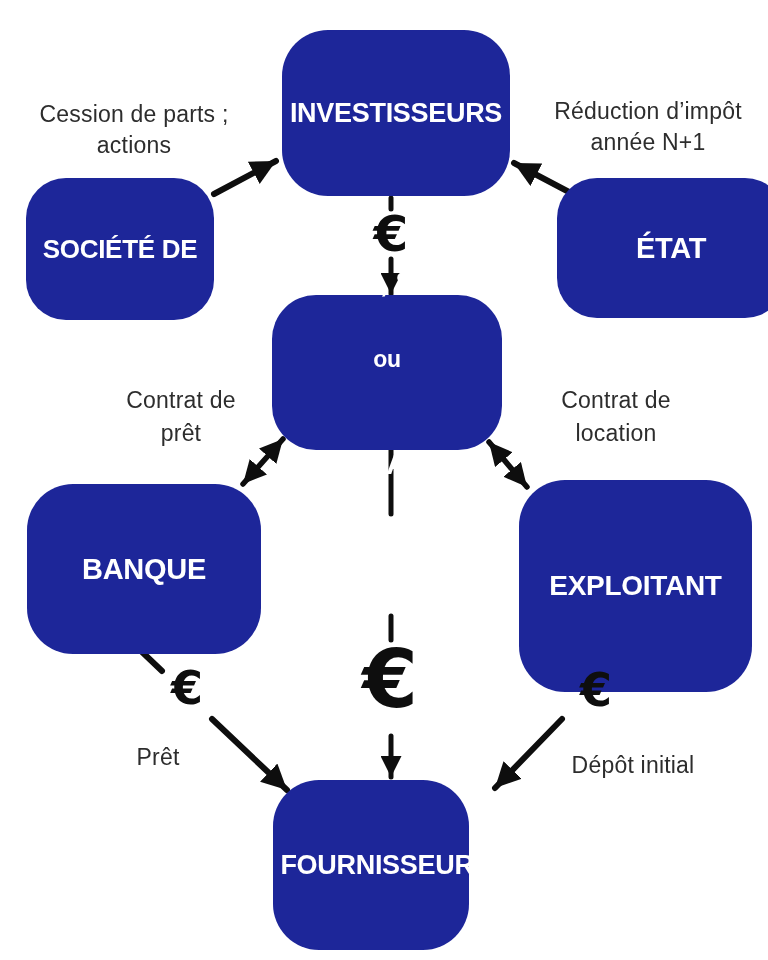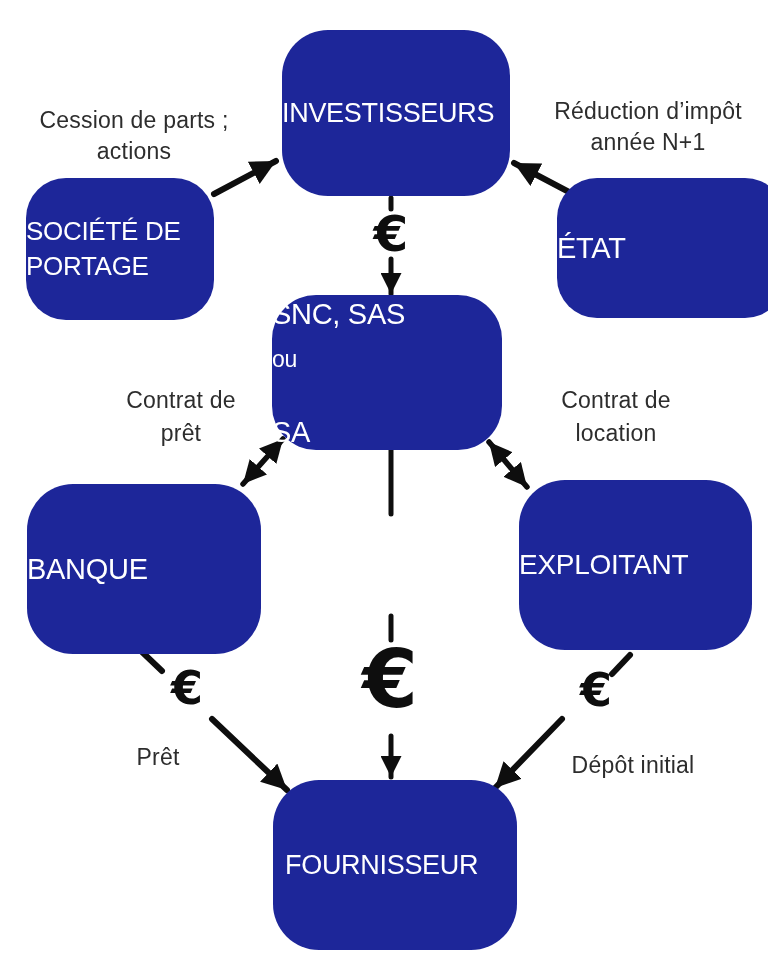--- a/index.html
+++ b/index.html
@@ -28,49 +28,49 @@
   .arrow-layer line {
     stroke: var(--arrow);
     stroke-linecap: round;
   }
   .box {
     position: absolute;
     background: var(--box-fill);
     color: var(--box-text);
     display: flex;
     flex-direction: column;
-    align-items: flex-start;
+    align-items: center;
     justify-content: center;
     text-align: center;
-    font-weight: 400;
+    font-weight: 700;
     letter-spacing: -0.3px;
   }
   .box .box-label { display: block; }
   .box-investisseurs { left: 282px; top: 30px;  width: 228px; height: 166px; border-radius: 46px; font-size: 27px; }
   .box-societe      { left: 26px;  top: 178px; width: 188px; height: 142px; border-radius: 40px; font-size: 26px; line-height: 35px; }
   .box-etat         { left: 557px; top: 178px; width: 228px; height: 140px; border-radius: 40px; font-size: 29px; }
-  .box-snc          { left: 272px; top: 295px; width: 230px; height: 155px; border-radius: 44px; }
+  .box-snc          { left: 272px; top: 295px; width: 230px; height: 155px; border-radius: 44px; gap: 32px; }
   .box-snc .l1 { font-size: 29px; line-height: 38px; }
   .box-snc .l2 { font-size: 23px; line-height: 29px; margin-top: 12px; }
   .box-snc .l3 { font-size: 29px; line-height: 36px; margin-top: 40px; }
   .box-banque       { left: 27px;  top: 484px; width: 234px; height: 170px; border-radius: 46px; font-size: 29px; }
-  .box-exploitant   { left: 519px; top: 480px; width: 233px; height: 170px; border-radius: 46px; font-size: 28px; }
-  .box-fournisseur  { left: 273px; top: 780px; width: 244px; height: 170px; border-radius: 46px; font-size: 27px; padding-left: 12px; }
+  .box-exploitant   { left: 519px; top: 480px; width: 233px; height: 212px; border-radius: 46px; font-size: 28px; }
+  .box-fournisseur  { left: 273px; top: 780px; width: 196px; height: 170px; border-radius: 46px; font-size: 27px; padding-left: 12px; }
   .edge-label {
     position: absolute;
     display: flex;
     flex-direction: column;
     align-items: center;
     text-align: center;
     color: var(--label-text);
     font-size: 23px;
     line-height: 31px;
     letter-spacing: 0.2px;
   }
-  .lbl-cession     { left: 34px;  top: 105px;  width: 200px; }
+  .lbl-cession     { left: 34px;  top: 99px;  width: 200px; }
   .lbl-reduction   { left: 548px; top: 96px;  width: 200px; }
   .lbl-contrat-pret     { left: 106px; top: 384px; width: 150px; line-height: 33px; }
   .lbl-contrat-location { left: 541px; top: 384px; width: 150px; line-height: 33px; }
   .lbl-retrocession{ left: 281px; top: 530px; width: 220px; }
   .lbl-pret        { left: 108px; top: 742px; width: 100px; }
   .lbl-depot       { left: 553px; top: 750px; width: 160px; align-items: center; }
   .euro {
     position: absolute;
     color: var(--arrow);
     font-family: "DejaVu Sans", sans-serif;
@@ -116,21 +116,20 @@
     <line x1="630" y1="655" x2="612" y2="674" stroke-width="6"></line>
     <line x1="562" y1="719" x2="495" y2="788" stroke-width="6" marker-end="url(#head)"></line>
   </svg>
 
   <div class="box box-investisseurs">
     <span class="box-label">INVESTISSEURS</span>
   </div>
 
   <div class="box box-societe">
     <span class="box-label">SOCIÉTÉ DE</span>
-    <span class="box-label">PORTAGE</span>
   </div>
 
   <div class="box box-etat">
     <span class="box-label">ÉTAT</span>
   </div>
 
   <div class="box box-snc">
     <span class="box-label l1">SNC, SAS</span>
     <span class="box-label l2">ou</span>
     <span class="box-label l3">SA</span>

